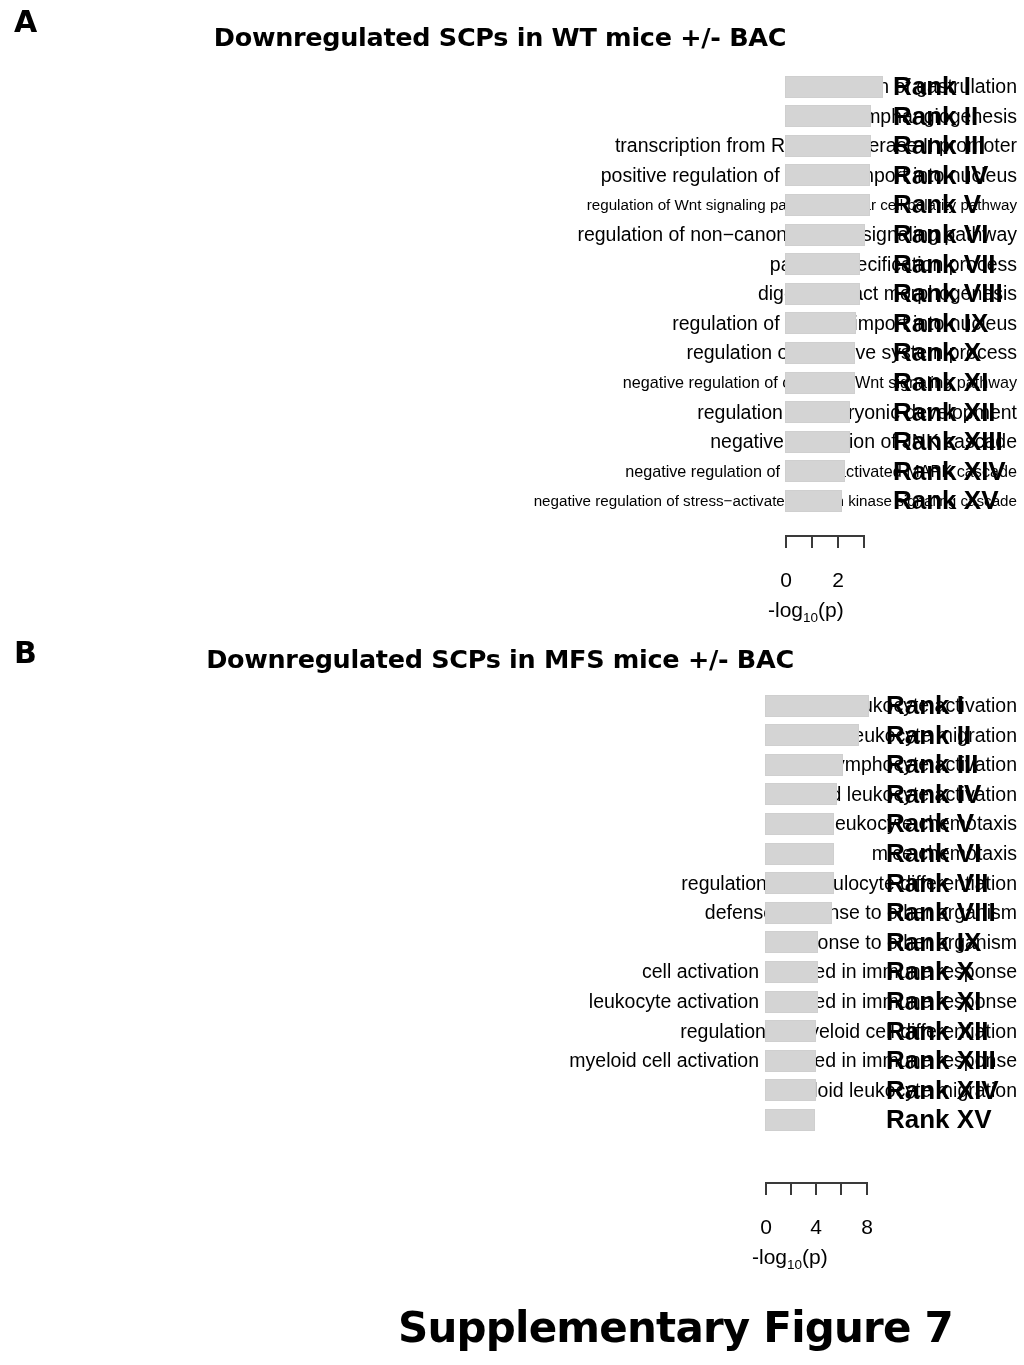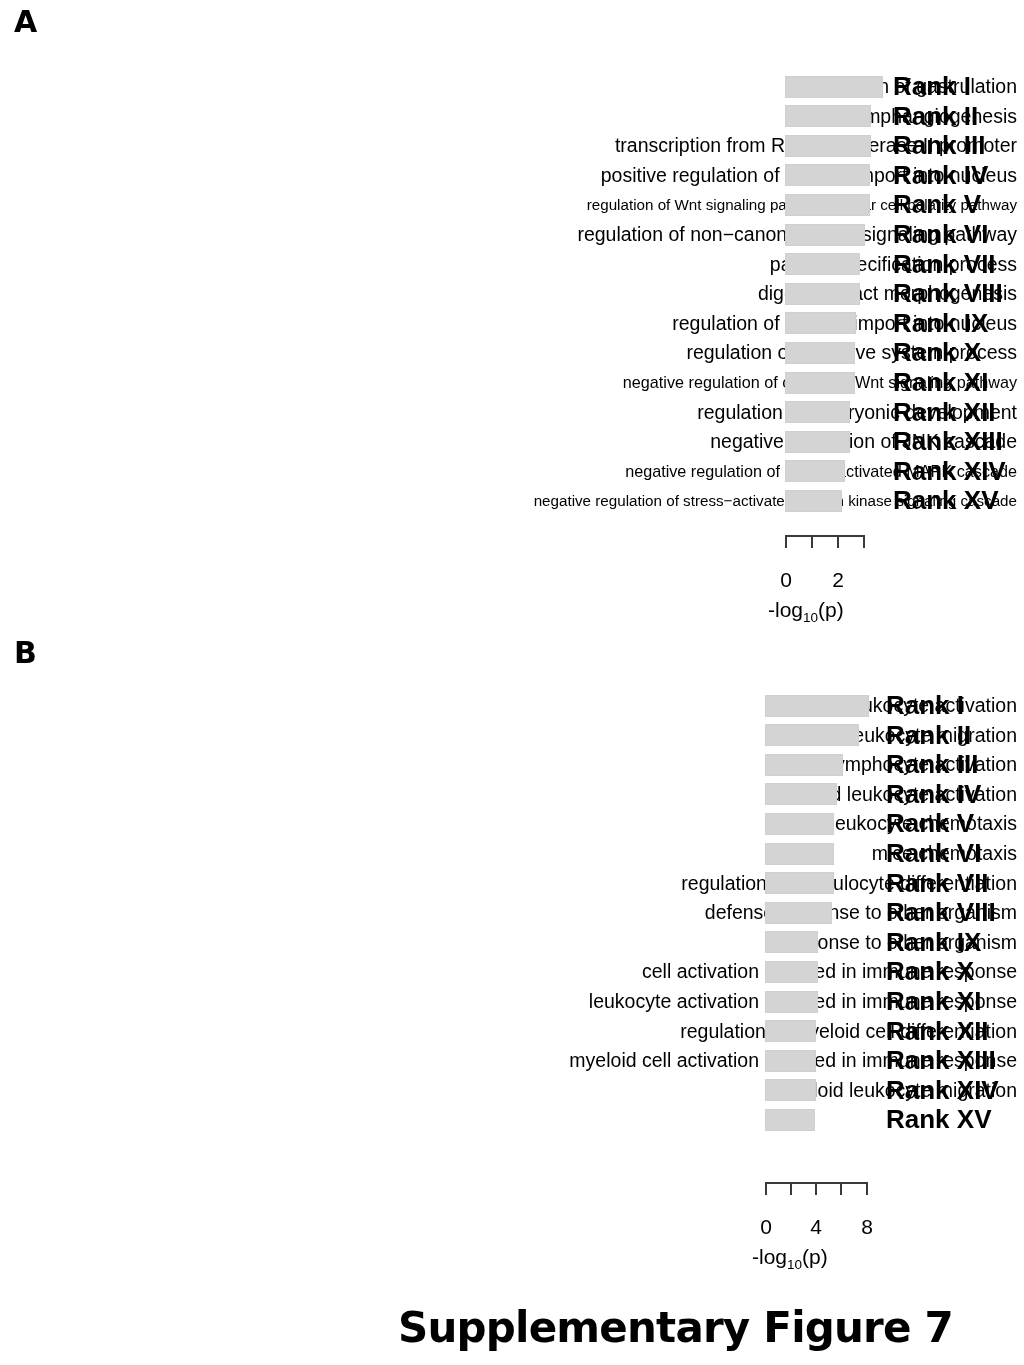--- a/index.html
+++ b/index.html
@@ -58,20 +58,21 @@
     position:absolute;font-weight:bold;font-size:42px;
     font-family:"DejaVu Sans", sans-serif;
     letter-spacing:-0.8px;white-space:nowrap;
   }
 </style>
 </head>
 <body>
 
 <div class="panel" id="panel-a" style="top:0;height:630px;">
   <div class="panel-letter" style="left:14px;top:7px;">A</div>
+  <div class="panel-title" style="left:60px;top:22px;width:880px;">Downregulated SCPs in WT mice +/- BAC</div>
   <div class="rows" id="rows-a" style="top:72px;">
       <div class="row">
         <div class="row-label">regulation of gastrulation</div>
         <div class="bar-track" style="left: 785px; width: 108.6px;">
           <div class="bar" style="left: 0px; width: 98.25px; background: rgb(212, 212, 212);"></div>
         </div>
         <div class="rank-label" style="left: 893px; top: 0px;">Rank I</div>
       </div>
       <div class="row">
         <div class="row-label">lymphangiogenesis</div>
@@ -181,20 +182,21 @@
     <div class="tick-label" style="left:766px;top:33px;width:40px;">0</div>
     <div class="tick-label" style="left:818px;top:33px;width:40px;">2</div>
     <div class="axis-title" style="left:768px;top:63px;">
       <span>-log</span><sub>10</sub><span>(p)</span>
     </div>
   </div>
 </div>
 
 <div class="panel" id="panel-b" style="top:630px;height:660px;">
   <div class="panel-letter" style="left:14px;top:8px;">B</div>
+  <div class="panel-title" style="left:60px;top:14px;width:880px;">Downregulated SCPs in MFS mice +/- BAC</div>
   <div class="rows" id="rows-b" style="top:61px;">
       <div class="row">
         <div class="row-label">leukocyte activation</div>
         <div class="bar-track" style="left: 765px; width: 131.2px;">
           <div class="bar" style="left: 0px; width: 104.362px; background: rgb(212, 212, 212);"></div>
         </div>
         <div class="rank-label" style="left: 886px; top: 0px;">Rank I</div>
       </div>
       <div class="row">
         <div class="row-label">leukocyte migration</div>

